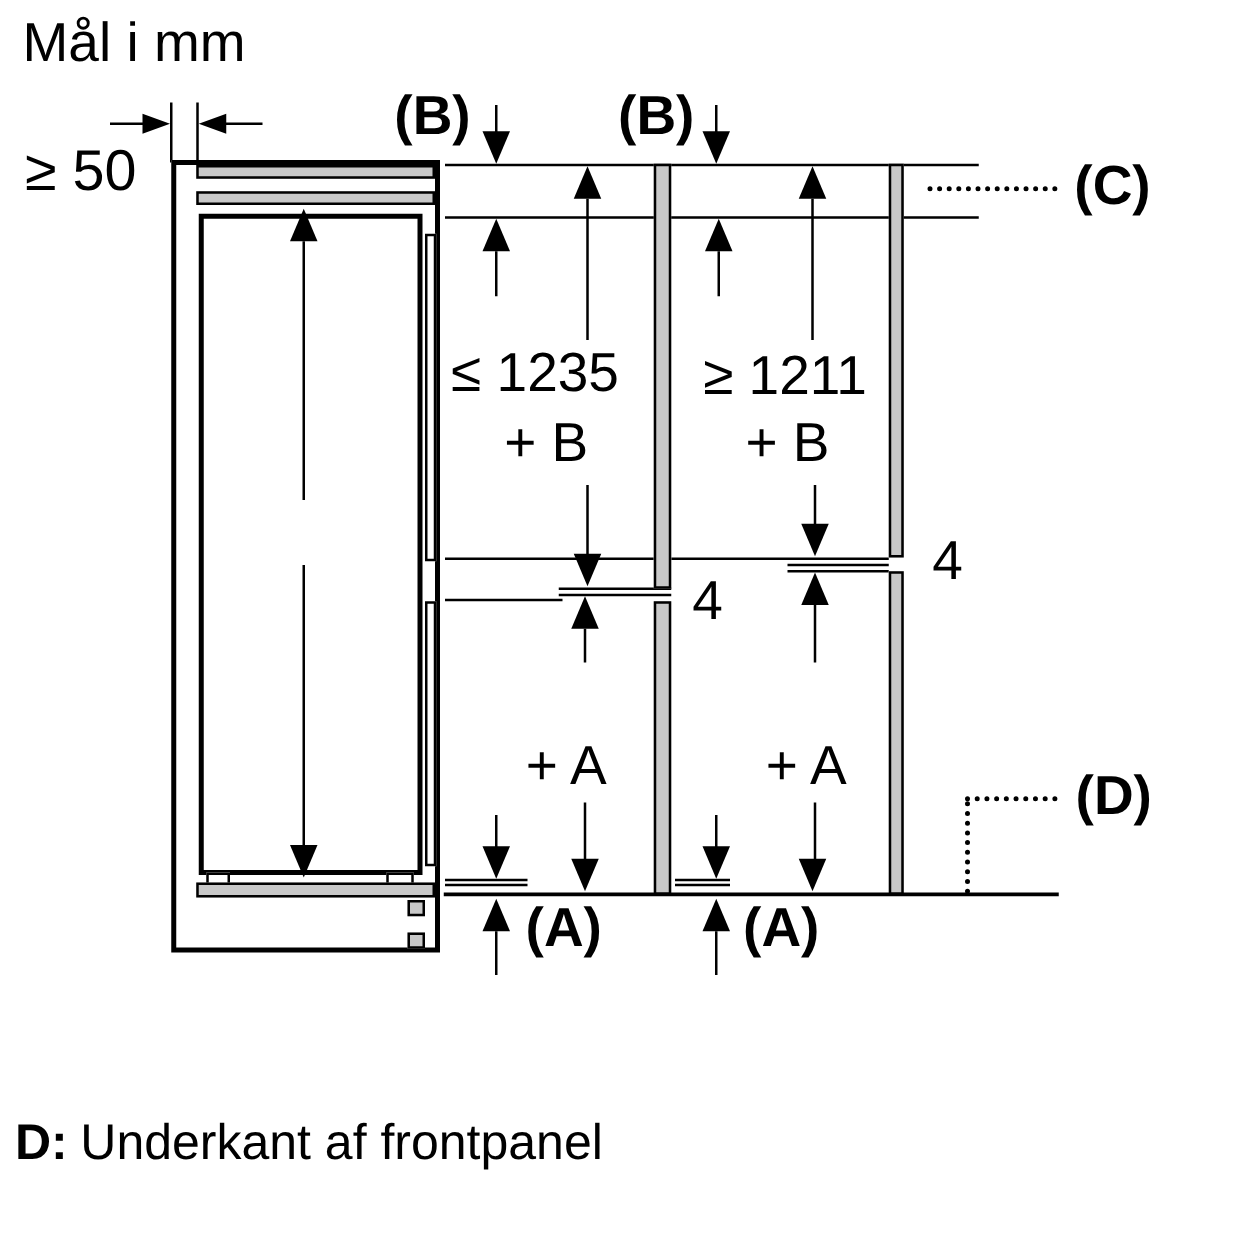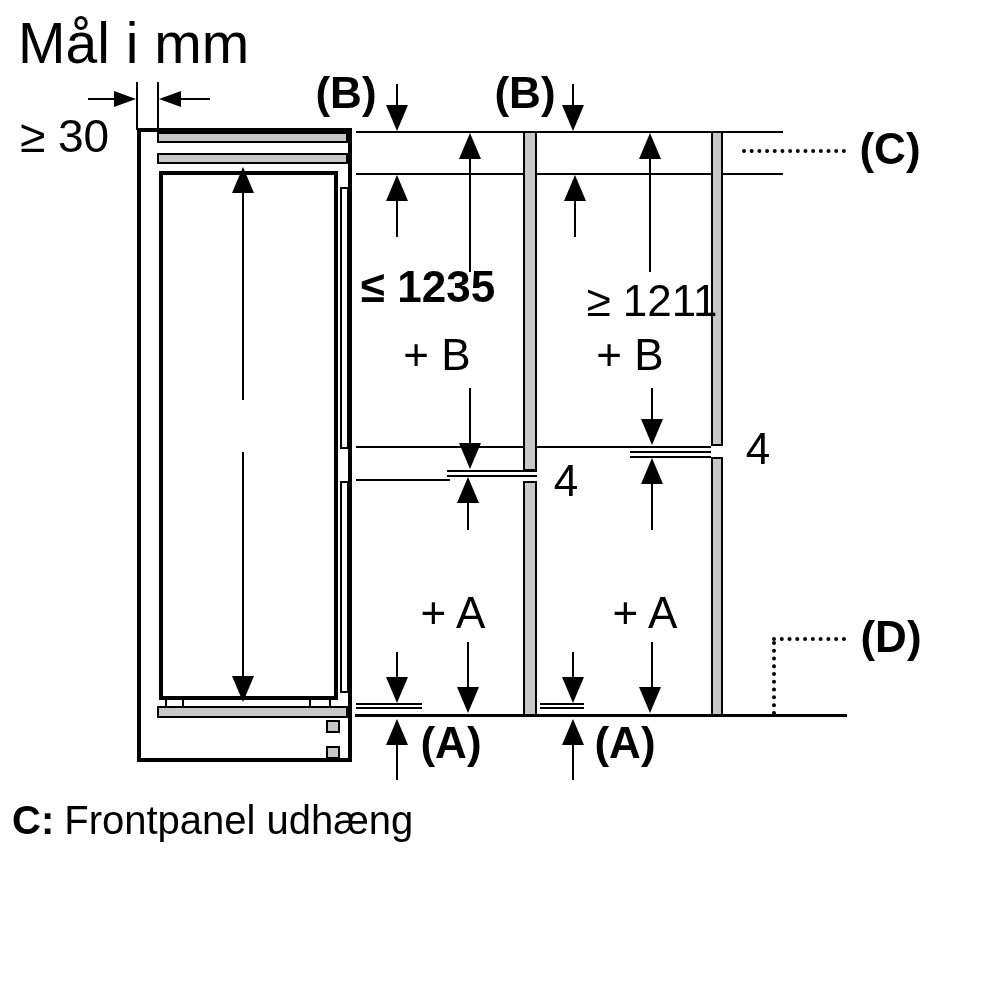--- a/index.html
+++ b/index.html
@@ -13,39 +13,39 @@
   .arr{position:absolute;width:0;height:0;}
   .arr.up{border-left:11px solid transparent;border-right:11px solid transparent;border-bottom:26px solid #000;}
   .arr.down{border-left:11px solid transparent;border-right:11px solid transparent;border-top:26px solid #000;}
   .arr.rightp{border-top:8px solid transparent;border-bottom:8px solid transparent;border-left:22px solid #000;}
   .arr.leftp{border-top:8px solid transparent;border-bottom:8px solid transparent;border-right:22px solid #000;}
   .dim{position:absolute;font-size:44px;line-height:1.05;white-space:nowrap;}
   .cx{transform:translateX(-50%);}
   .bold{font-weight:bold;}
   .dotted-h{position:absolute;height:0;border-top:4px dotted #000;}
   .dotted-v{position:absolute;width:0;border-left:4px dotted #000;}
-  .title{position:absolute;font-size:57px;}
+  .title{position:absolute;font-size:44px;}
   .legend{position:absolute;left:12px;font-size:40px;white-space:nowrap;}
   .legend .key{font-weight:bold;margin-right:10px;}
   sup.tol{font-size:28px;}
 </style>
 </head>
 <body>
 
 <div id="canvas">
 
   <div class="title" style="left:18px;top:10px;">Mål i mm</div>
 
   <div class="vline" style="left:136px;top:82px;height:48px;"></div>
   <div class="vline" style="left:157px;top:82px;height:52px;"></div>
   <div class="hline" style="left:88px;top:98px;width:28px;"></div>
   <div class="arr rightp" style="left:114px;top:91px;"></div>
   <div class="hline" style="left:180px;top:98px;width:30px;"></div>
   <div class="arr leftp" style="left:159px;top:91px;"></div>
-  <div class="dim" style="left:20px;top:112px;font-size:46px;">≥ 30</div>
+  <div class="dim" style="left:20px;top:112px;font-size:46px;">≥ 50</div>
 
   <div class="hline" style="left:356px;top:131px;width:427px;"></div>
   <div class="hline" style="left:356px;top:173px;width:427px;"></div>
 
   <div class="box" style="left:137px;top:128px;width:215px;height:634px;"></div>
   <div class="thin gray" style="left:157px;top:132px;width:191px;height:11px;"></div>
   <div class="thin gray" style="left:157px;top:153px;width:191px;height:11px;"></div>
   <div class="box" style="left:159px;top:171px;width:179px;height:529px;"></div>
   <div class="thin" style="left:340px;top:187px;width:9px;height:262px;"></div>
   <div class="thin" style="left:340px;top:481px;width:9px;height:212px;"></div>
@@ -80,28 +80,28 @@
   <div class="hline" style="left:630px;top:451px;width:81px;"></div>
   <div class="hline" style="left:630px;top:456px;width:81px;"></div>
 
   <div class="thin gray" style="left:523px;top:131px;width:14px;height:340px;"></div>
   <div class="thin gray" style="left:523px;top:481px;width:14px;height:235px;"></div>
   <div class="thin gray" style="left:711px;top:131px;width:12px;height:315px;"></div>
   <div class="thin gray" style="left:711px;top:457px;width:12px;height:259px;"></div>
 
   <div class="arr up" style="left:459px;top:133px;"></div>
   <div class="vline" style="left:469px;top:159px;height:113px;"></div>
-  <div class="dim cx" style="left:428px;top:264px;font-weight:bold;">≤ 1235</div>
+  <div class="dim cx" style="left:428px;top:276px;">≤ 1235</div>
   <div class="dim cx" style="left:437px;top:332px;">+ B</div>
   <div class="vline" style="left:469px;top:388px;height:56px;"></div>
   <div class="arr down" style="left:459px;top:443px;"></div>
 
   <div class="arr up" style="left:639px;top:133px;"></div>
   <div class="vline" style="left:649px;top:159px;height:113px;"></div>
-  <div class="dim cx" style="left:652px;top:278px;">≥ 1211</div>
+  <div class="dim cx" style="left:628px;top:278px;">≥ 1211</div>
   <div class="dim cx" style="left:630px;top:332px;">+ B</div>
   <div class="vline" style="left:651px;top:388px;height:32px;"></div>
   <div class="arr down" style="left:641px;top:419px;"></div>
 
   <div class="dim cx" style="left:566px;top:458px;">4</div>
   <div class="dim cx" style="left:758px;top:426px;">4</div>
 
   <div class="arr up" style="left:457px;top:477px;"></div>
   <div class="vline" style="left:467px;top:503px;height:27px;"></div>
   <div class="dim cx" style="left:453px;top:590px;">+ A</div>
@@ -132,17 +132,17 @@
   <div class="vline" style="left:572px;top:745px;height:35px;"></div>
   <div class="dim bold cx" style="left:625px;top:720px;">(A)</div>
 
   <div class="dotted-h" style="left:742px;top:149px;width:104px;"></div>
   <div class="dim bold cx" style="left:890px;top:126px;">(C)</div>
 
   <div class="dotted-h" style="left:772px;top:637px;width:74px;"></div>
   <div class="dotted-v" style="left:772px;top:641px;height:74px;"></div>
   <div class="dim bold cx" style="left:891px;top:614px;">(D)</div>
 
-  <div class="legend" style="top:798px;">
-    <span class="key">C:</span><span>Frontpanel udhæng</span>
+  <div class="legend" style="top:892px;">
+    <span class="key">D:</span><span>Underkant af frontpanel</span>
   </div>
 
 </div>
 
 </body></html>

